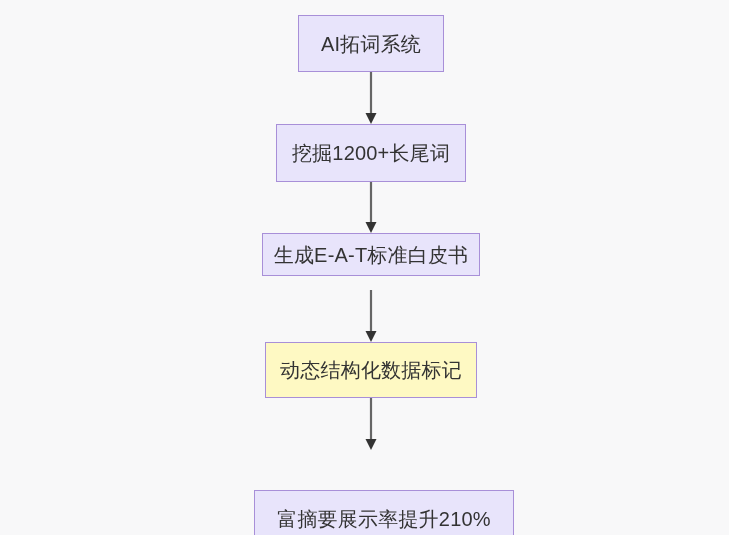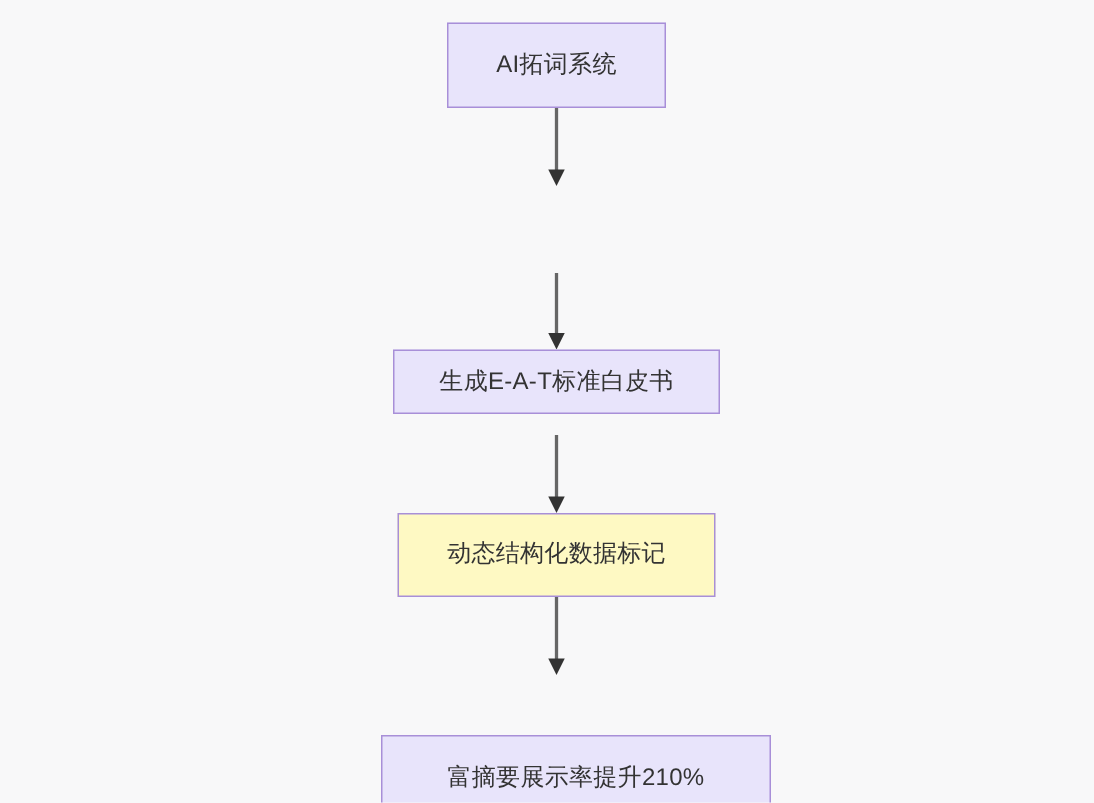--- a/index.html
+++ b/index.html
@@ -26,21 +26,21 @@
     box-sizing: border-box;
     background: #e8e4fb;
     border: 1.5px solid #a88fd8;
     display: flex;
     align-items: center;
     justify-content: center;
     text-align: center;
   }
 
   .node-label {
-    font-size: 16px;
+    font-size: 20px;
     color: #333333;
     line-height: 1.2;
     letter-spacing: 0.2px;
     white-space: nowrap;
   }
 
   .connector {
     position: absolute;
     width: 14px;
     pointer-events: none;
@@ -82,20 +82,23 @@
     <svg viewBox="0 0 14 52" preserveAspectRatio="none">
       <line x1="7" y1="0" x2="7" y2="44" stroke="#666666" stroke-width="2.2"></line>
       <polygon points="7,52 1.5,41 12.5,41" fill="#333333"></polygon>
     </svg>
   </div>
 
   <div class="node" id="node-0" style="left: 298px; top: 15px; width: 146px; height: 57px; background: rgb(232, 228, 251); border-color: rgb(168, 143, 216); color: rgb(51, 51, 51);">
     <span class="node-label">AI拓词系统</span>
   </div>
 
+  <div class="node" id="node-1" style="left: 276px; top: 124px; width: 190px; height: 58px; background: rgb(232, 228, 251); border-color: rgb(168, 143, 216); color: rgb(51, 51, 51);">
+    <span class="node-label">挖掘1200+长尾词</span>
+  </div>
 
   <div class="node" id="node-2" style="left: 262px; top: 233px; width: 218px; height: 43px; background: rgb(232, 228, 251); border-color: rgb(168, 143, 216); color: rgb(51, 51, 51);">
     <span class="node-label">生成E-A-T标准白皮书</span>
   </div>
 
   <div class="node" id="node-3" style="left: 265px; top: 342px; width: 212px; height: 56px; background: #fef9c3; border-color: rgb(168, 143, 216); color: rgb(51, 51, 51);">
     <span class="node-label">动态结构化数据标记</span>
   </div>
 
   <div class="node" id="node-4" style="left: 254px; top: 450px; width: 260px; height: 57px; background: rgb(232, 228, 251); border-color: rgb(168, 143, 216); color: rgb(51, 51, 51); margin-top: 40px;">

